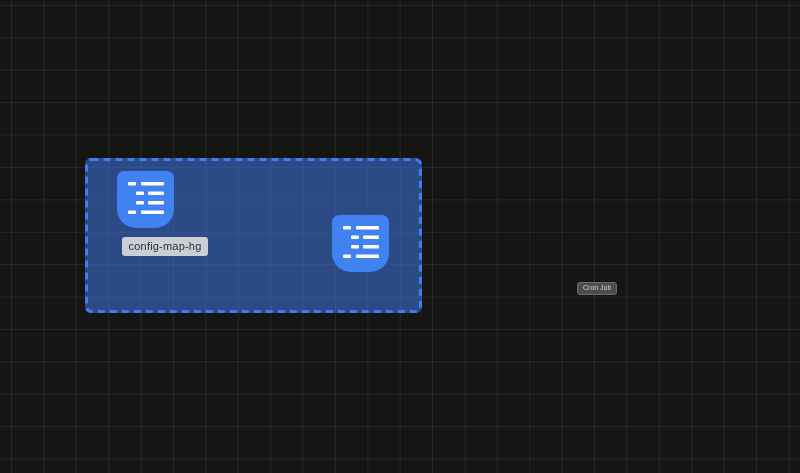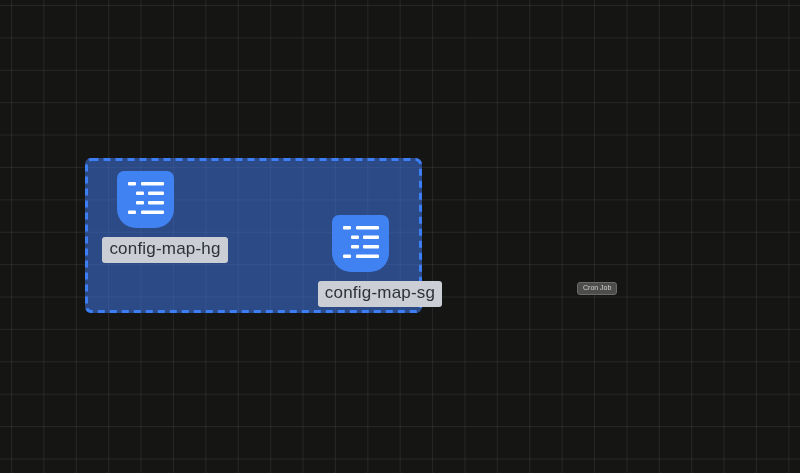--- a/index.html
+++ b/index.html
@@ -48,21 +48,21 @@
     position: relative;
     width: 57px;
     height: 57px;
     background: #4182f2;
     border-radius: 7px 7px 19px 19px;
   }
   .cm-icon svg { display: block; width: 57px; height: 57px; }
   .badge {
     background: #cbcfd5;
     color: #2e3237;
-    font-size: 17px;
+    font-size: 11px;
     line-height: 1.1;
     padding: 3px 7px 4px 7px;
     border-radius: 3px;
     white-space: nowrap;
     letter-spacing: 0.2px;
     margin-left: 39px;
   }
   .node-label { margin-top: 9px; }
   .ns-label {
     position: absolute;
@@ -116,20 +116,19 @@
           <rect x="11" y="11" width="8" height="3.5" rx="1" fill="#ffffff"></rect>
           <rect x="24" y="11" width="23" height="3.5" rx="1" fill="#ffffff"></rect>
           <rect x="19" y="20.5" width="8" height="3.5" rx="1" fill="#ffffff"></rect>
           <rect x="31" y="20.5" width="16" height="3.5" rx="1" fill="#ffffff"></rect>
           <rect x="19" y="30" width="8" height="3.5" rx="1" fill="#ffffff"></rect>
           <rect x="31" y="30" width="16" height="3.5" rx="1" fill="#ffffff"></rect>
           <rect x="11" y="39.5" width="8" height="3.5" rx="1" fill="#ffffff"></rect>
           <rect x="24" y="39.5" width="23" height="3.5" rx="1" fill="#ffffff"></rect>
         </svg>
       </div>
-      <div class="badge node-label">config-map-sg</div>
     </div>
   </div>
 
 
   <div class="chip">Cron Job</div>
 
 </div>
 
 </body></html>

